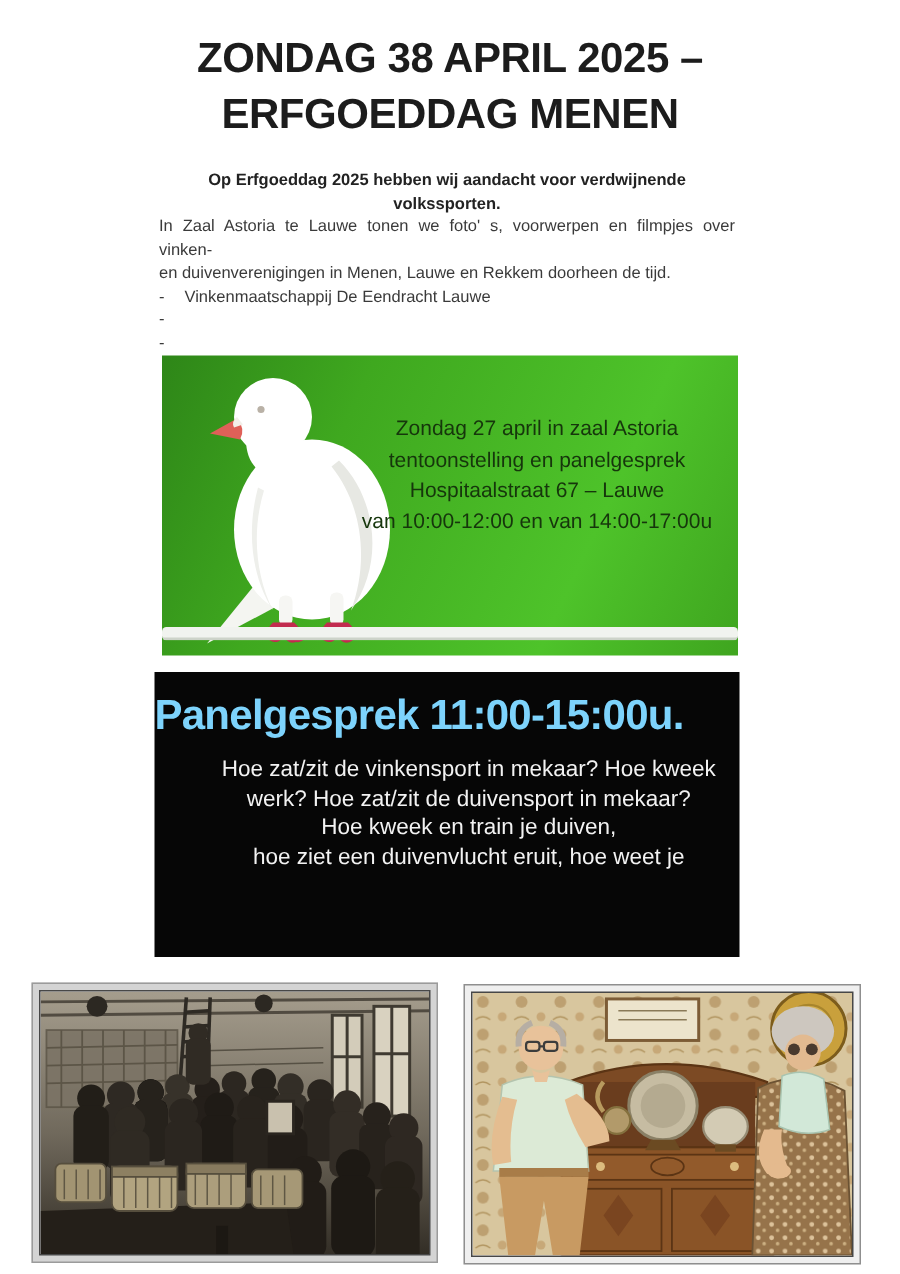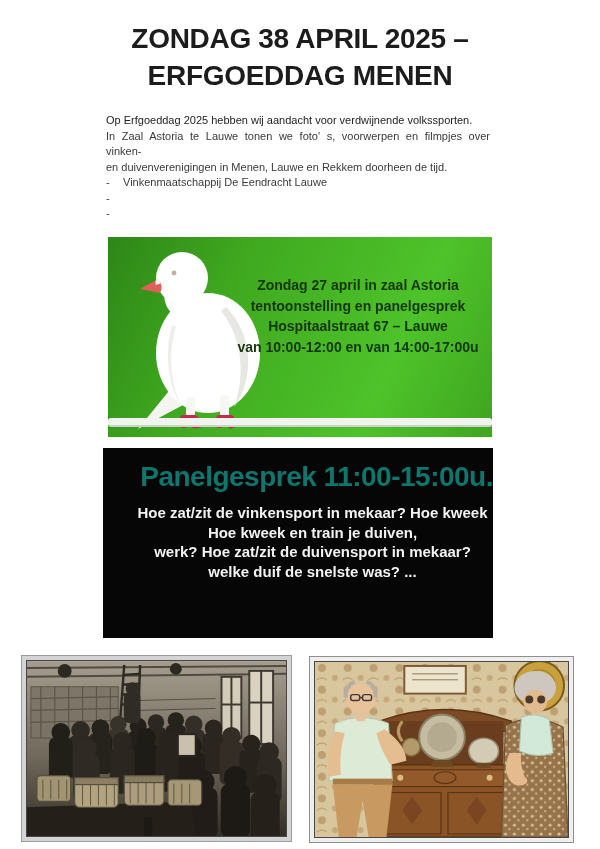--- a/index.html
+++ b/index.html
@@ -7,41 +7,41 @@
   .page{position:relative;width:600px;height:849px;background:#ffffff;overflow:hidden;}
 
   
   .title{position:absolute;top:20px;left:0;width:600px;text-align:center;
          color:#1c1c1c;font-weight:bold;font-size:28px;line-height:37px;letter-spacing:-0.3px;}
 
   
   .intro{position:absolute;left:106px;top:113px;width:384px;color:#3a3a3a;
          font-size:11px;line-height:15.5px;}
   .intro p{margin:0;}
-  .intro .lead{font-weight:normal;color:#222222;}
+  .intro .lead{font-weight:bold;color:#222222;text-align:center;}
   .intro .just{text-align:justify;text-align-last:justify;}
   .clubs{list-style:none;margin:0;padding:0;}
   .clubs li{display:flex;}
   .clubs .dash{width:17px;flex:0 0 17px;}
 
   
   .banner{position:absolute;left:108px;top:237px;width:384px;height:200px;
           background:linear-gradient(115deg,#2e8618 0%,#3fa81f 30%,#4ec32a 72%,#3fa51f 100%);
           overflow:hidden;}
   .banner-text{position:absolute;left:122px;top:38px;width:256px;text-align:center;
-               color:#16360c;font-weight:bold;font-size:14px;line-height:20.5px;}
+               color:#16360c;font-weight:normal;font-size:14px;line-height:20.5px;}
   .perch{position:absolute;left:0;bottom:10px;width:100%;height:7px;background:#f1f3ef;
          border-bottom:2px solid #cdd3c9;border-radius:3px;}
   .pigeon{position:absolute;left:16px;top:8px;width:164px;height:188px;}
 
   
   .panel{position:absolute;left:103px;top:448px;width:390px;height:190px;background:#060606;}
-  .panel h2{margin:12px 0 0 0;text-align:right;color:#0f766e;font-size:28px;
+  .panel h2{margin:12px 0 0 0;text-align:left;color:#7dd3fc;font-size:28px;
             font-weight:bold;letter-spacing:-0.5px;line-height:34px;}
-  .panel-body{margin-top:9px;text-align:center;color:#f2f2f2;font-weight:bold;
+  .panel-body{margin-top:9px;text-align:center;color:#f2f2f2;font-weight:normal;
               font-size:15px;line-height:19.5px;margin-left:29px;}
 
   
   .photo{position:absolute;margin:0;padding:4px;box-sizing:border-box;}
   .photo-left{left:21px;top:655px;width:271px;height:187px;background:#d4d4d4;border:1px solid #9b9b9b;}
   .photo-right{left:309px;top:656px;width:265px;height:187px;background:#efefef;border:1px solid #8f8f8f;}
   .photo .inner{width:100%;height:100%;border:1px solid #474747;box-sizing:border-box;overflow:hidden;}
   .photo svg{display:block;width:100%;height:100%;}
 </style>
 </head>
@@ -104,23 +104,23 @@
       <div>tentoonstelling en panelgesprek</div>
       <div>Hospitaalstraat 67 – Lauwe</div>
       <div>van 10:00-12:00 en van 14:00-17:00u</div>
     </div>
   </section>
 
   <section class="panel">
     <h2>Panelgesprek 11:00-15:00u.</h2>
     <div class="panel-body">
       <div>Hoe zat/zit de vinkensport in mekaar? Hoe kweek</div>
+      <div>werk? Hoe zat/zit de duivensport in mekaar?</div>
       <div>Hoe kweek en train je duiven,</div>
-      <div>werk? Hoe zat/zit de duivensport in mekaar?</div>
-      <div>welke duif de snelste was? ...</div>
+      <div>hoe ziet een duivenvlucht eruit, hoe weet je</div>
     </div>
   </section>
 
   <figure class="photo photo-left">
     <div class="inner">
       <svg viewBox="0 0 261 177" preserveAspectRatio="none" aria-hidden="true">
         <defs>
           <linearGradient id="bwbg" x1="0" y1="0" x2="0" y2="1">
             <stop offset="0" stop-color="#a59d8d"></stop>
             <stop offset="0.55" stop-color="#6f685b"></stop>

